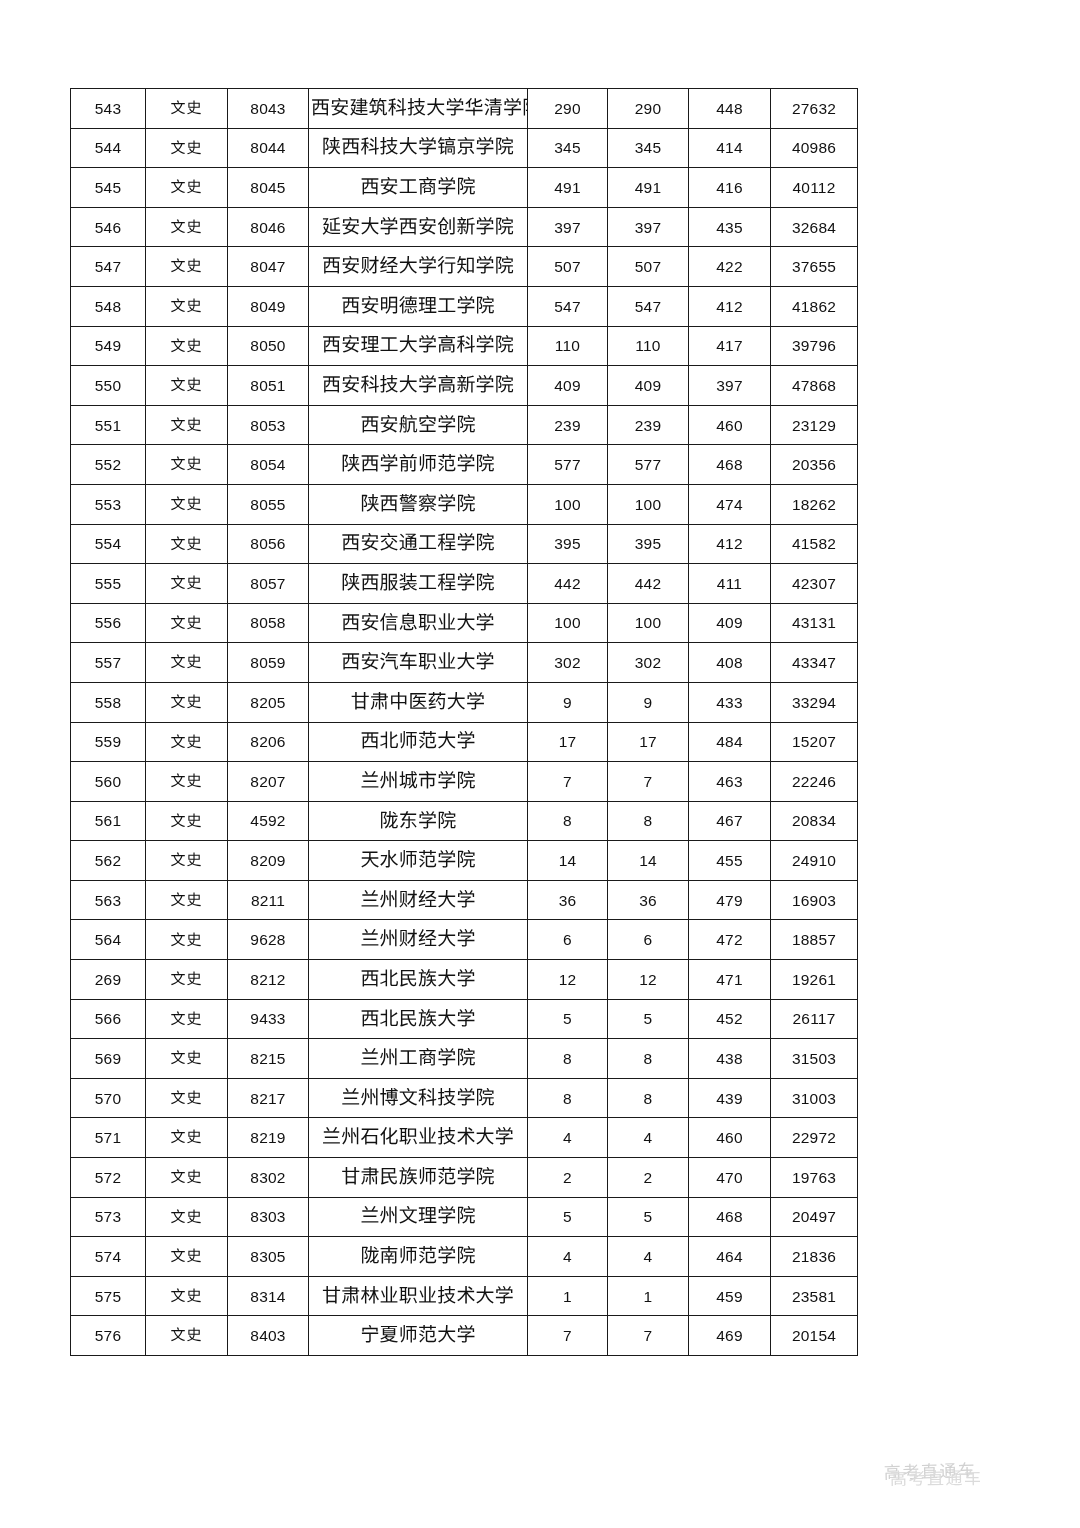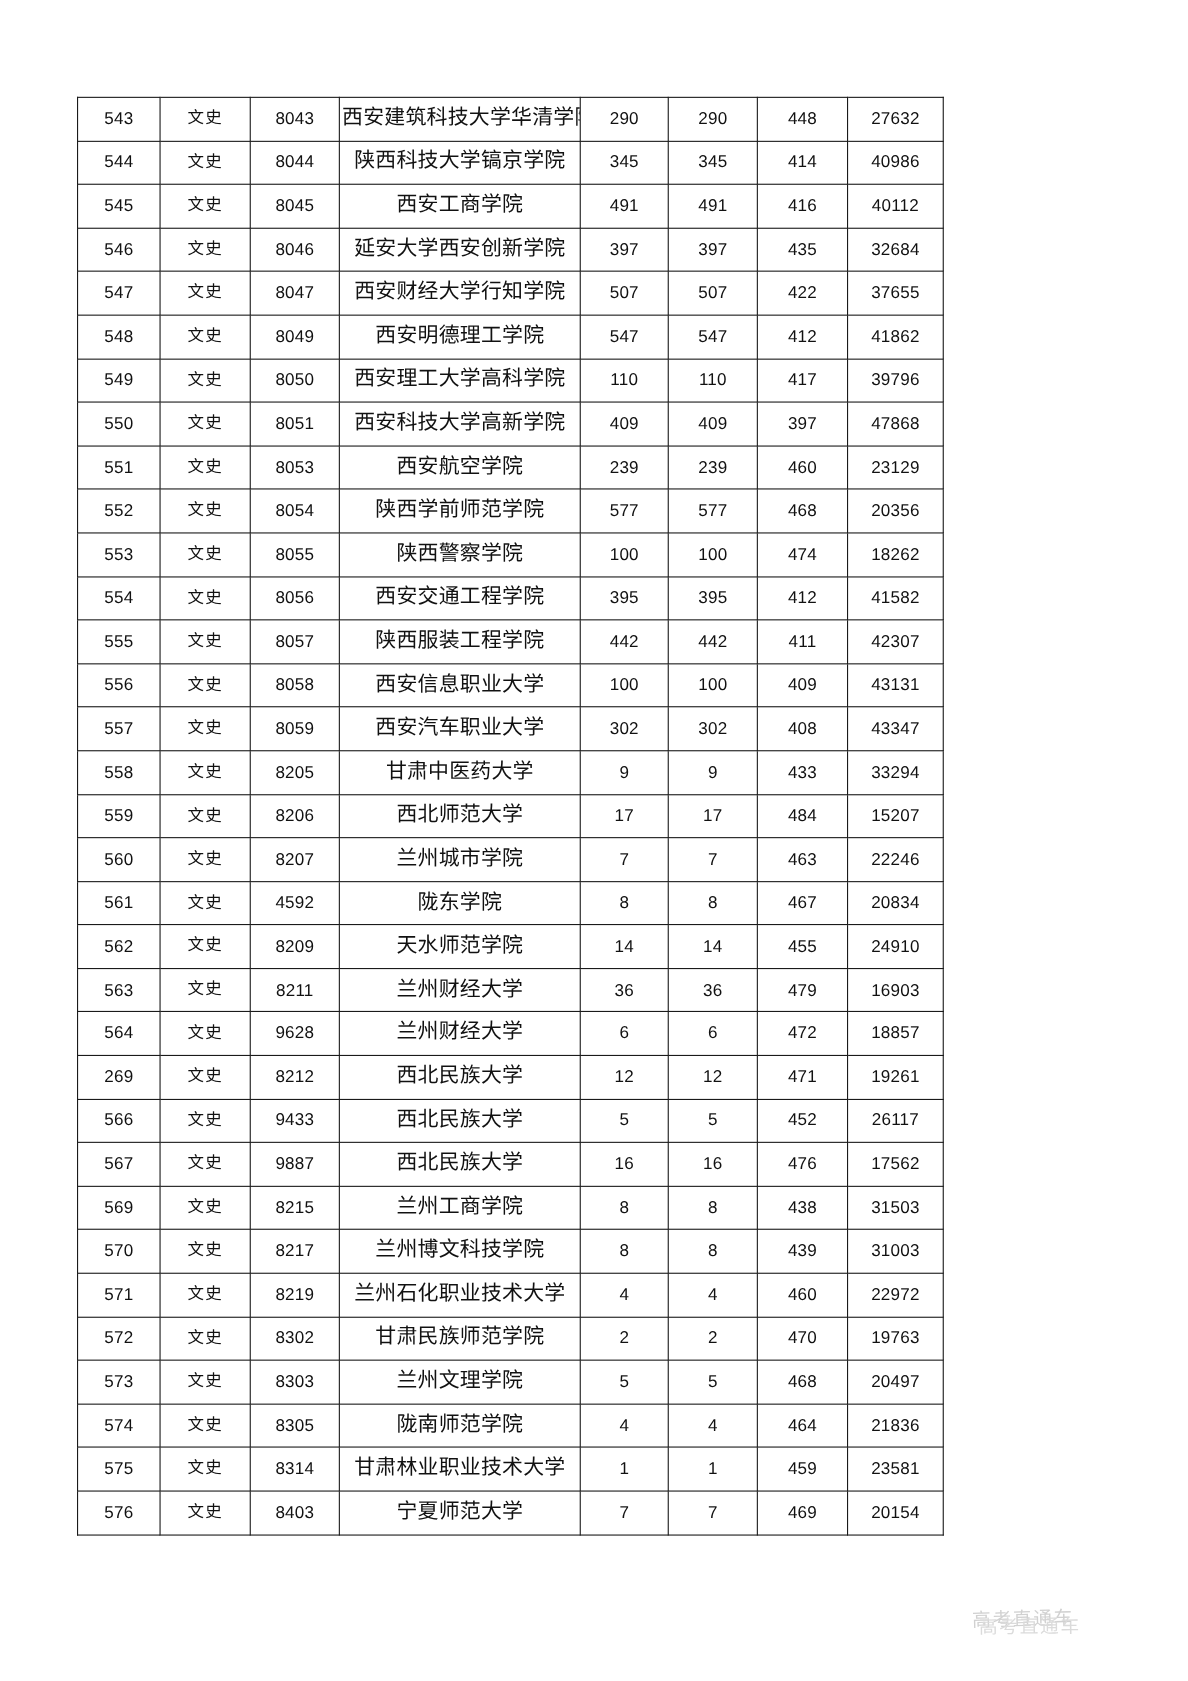--- a/index.html
+++ b/index.html
@@ -349,30 +349,20 @@
             <td class="cell-num">566</td>
             <td class="cell-cat">文史</td>
             <td class="cell-num">9433</td>
             <td class="cell-name">西北民族大学</td>
             <td class="cell-num">5</td>
             <td class="cell-num">5</td>
             <td class="cell-num">452</td>
             <td class="cell-num">26117</td>
           </tr>
           <tr>
-            <td class="cell-num">567</td>
-            <td class="cell-cat">文史</td>
-            <td class="cell-num">9887</td>
-            <td class="cell-name">西北民族大学</td>
-            <td class="cell-num">16</td>
-            <td class="cell-num">16</td>
-            <td class="cell-num">476</td>
-            <td class="cell-num">17562</td>
-          </tr>
-          <tr>
             <td class="cell-num">569</td>
             <td class="cell-cat">文史</td>
             <td class="cell-num">8215</td>
             <td class="cell-name">兰州工商学院</td>
             <td class="cell-num">8</td>
             <td class="cell-num">8</td>
             <td class="cell-num">438</td>
             <td class="cell-num">31503</td>
           </tr>
           <tr>

